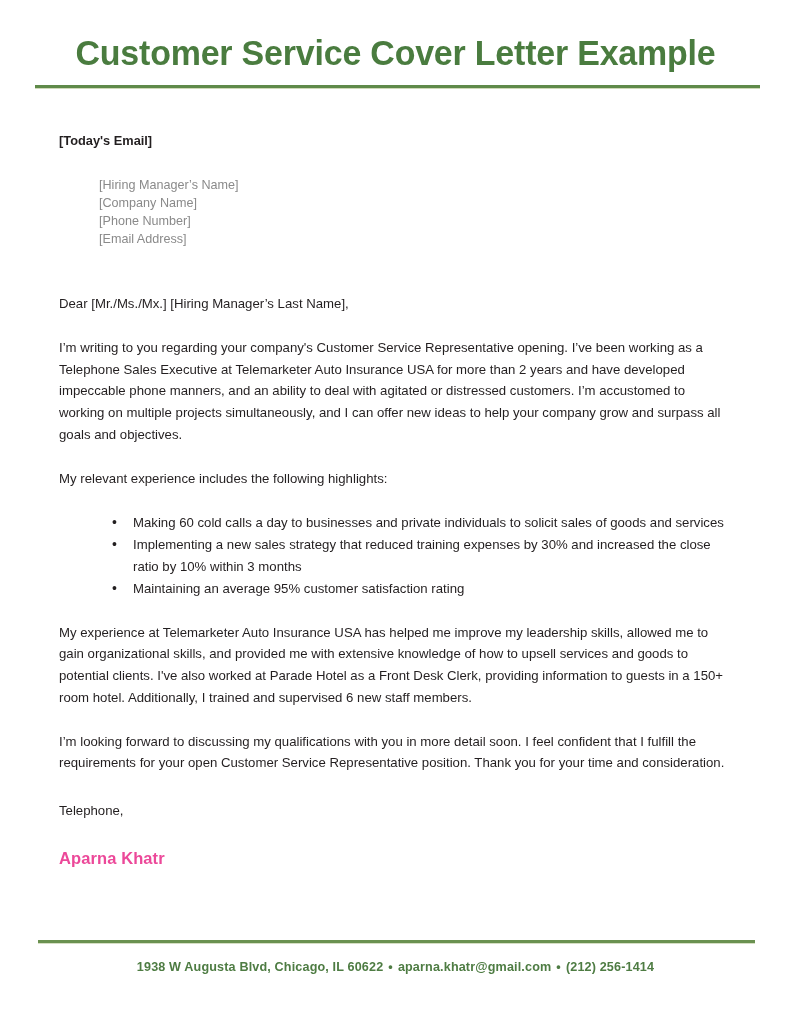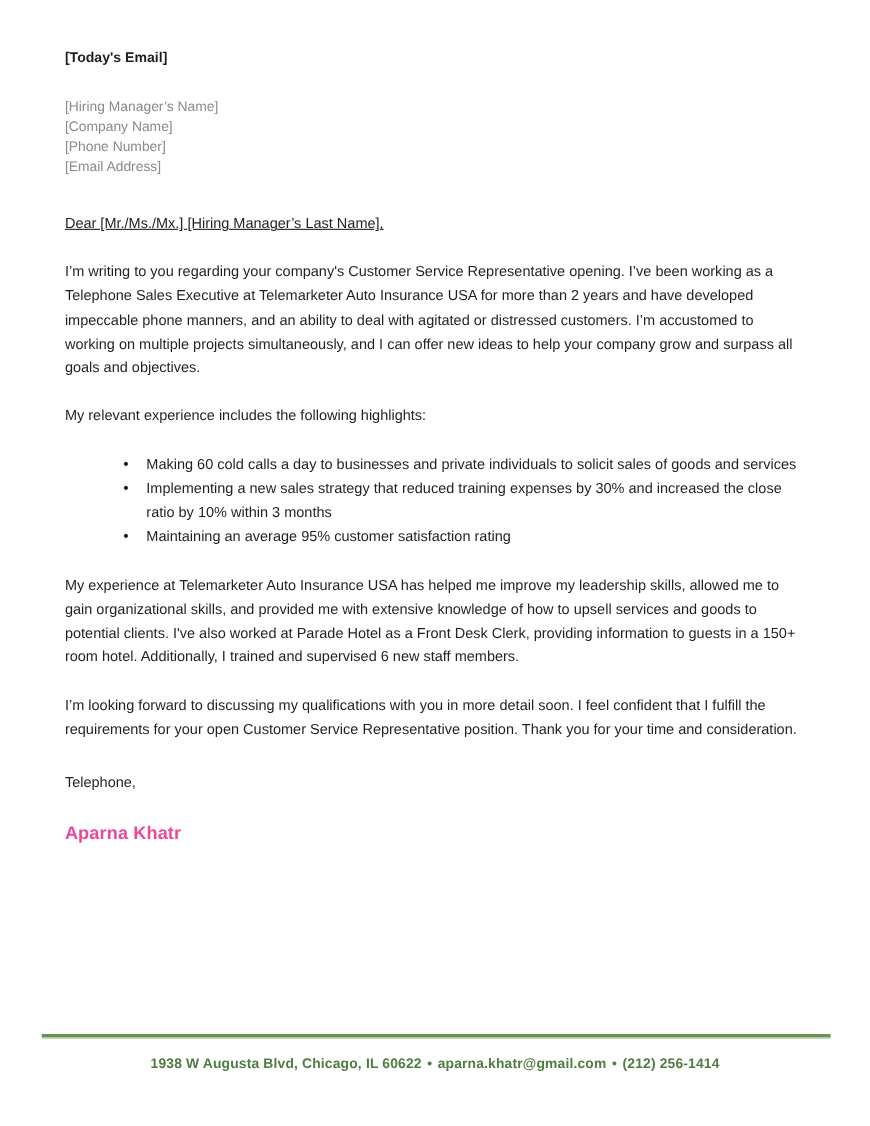--- a/index.html
+++ b/index.html
@@ -53,28 +53,28 @@
     margin-top: 41px;
     font-weight: bold;
     color: #231f20;
     font-size: 12.8px;
   }
   .recipient {
     margin-top: 26px;
     color: #8a8a8a;
     font-size: 12.6px;
     line-height: 17.9px;
+    margin-left: 40px;
   }
   .recipient div { white-space: nowrap; }
 
   .salutation {
-    margin-top: 32px;
+    margin-top: 44px;
     font-size: 13.2px;
     color: #231f20;
-    text-decoration: underline;
   }
   p.para {
     margin: 22px 0 0 0;
     text-align: left;
   }
   p.para.first { }
 
   .highlights-intro { margin-top: 24px; }
 
   ul.bullets {
@@ -134,20 +134,24 @@
   .footer-sep {
     display: inline-block;
     padding: 0 5px;
   }
 </style>
 </head>
 <body>
 
 <div class="page">
 
+  <div class="header">
+    <h1 class="title">Customer Service Cover Letter Example</h1>
+    <div class="header-rule"></div>
+  </div>
 
   <div class="body">
 
     <div class="date">[Today's Email]</div>
 
     <div class="recipient">
       <div>[Hiring Manager’s Name]</div>
       <div>[Company Name]</div>
       <div>[Phone Number]</div>
       <div>[Email Address]</div>

